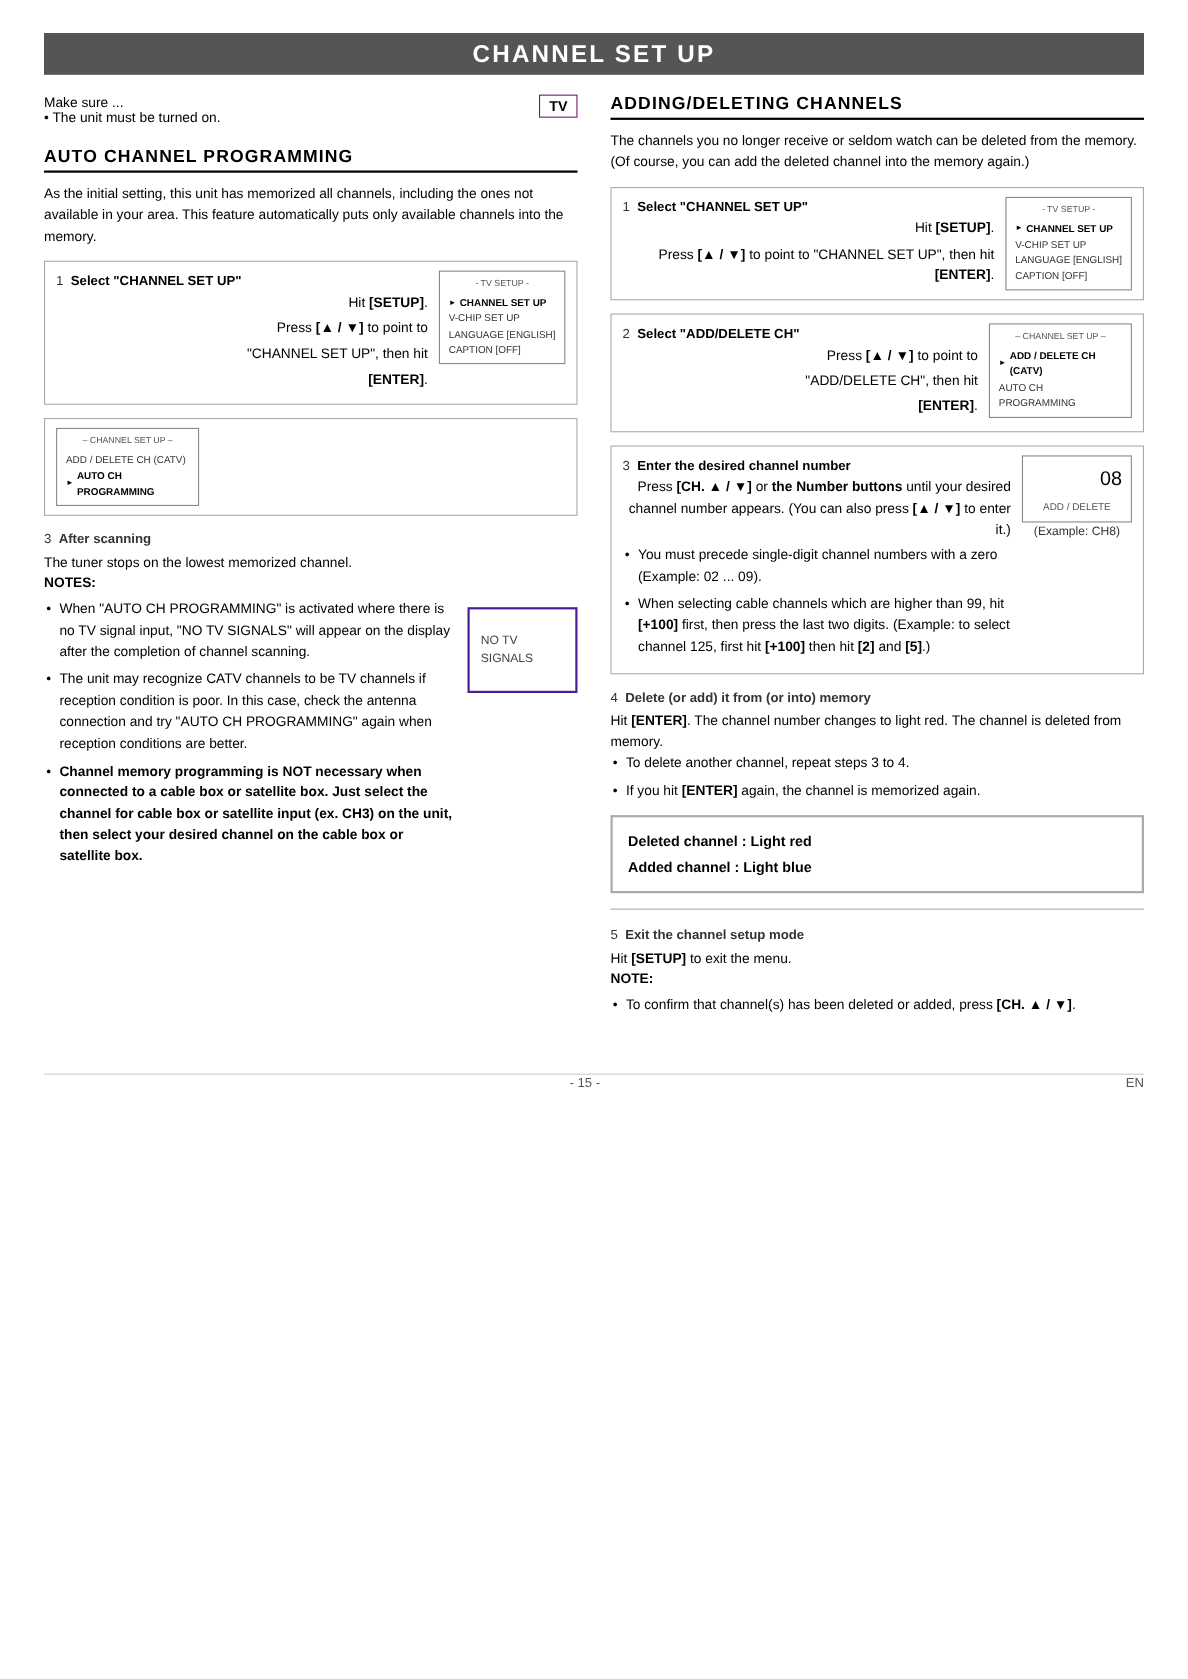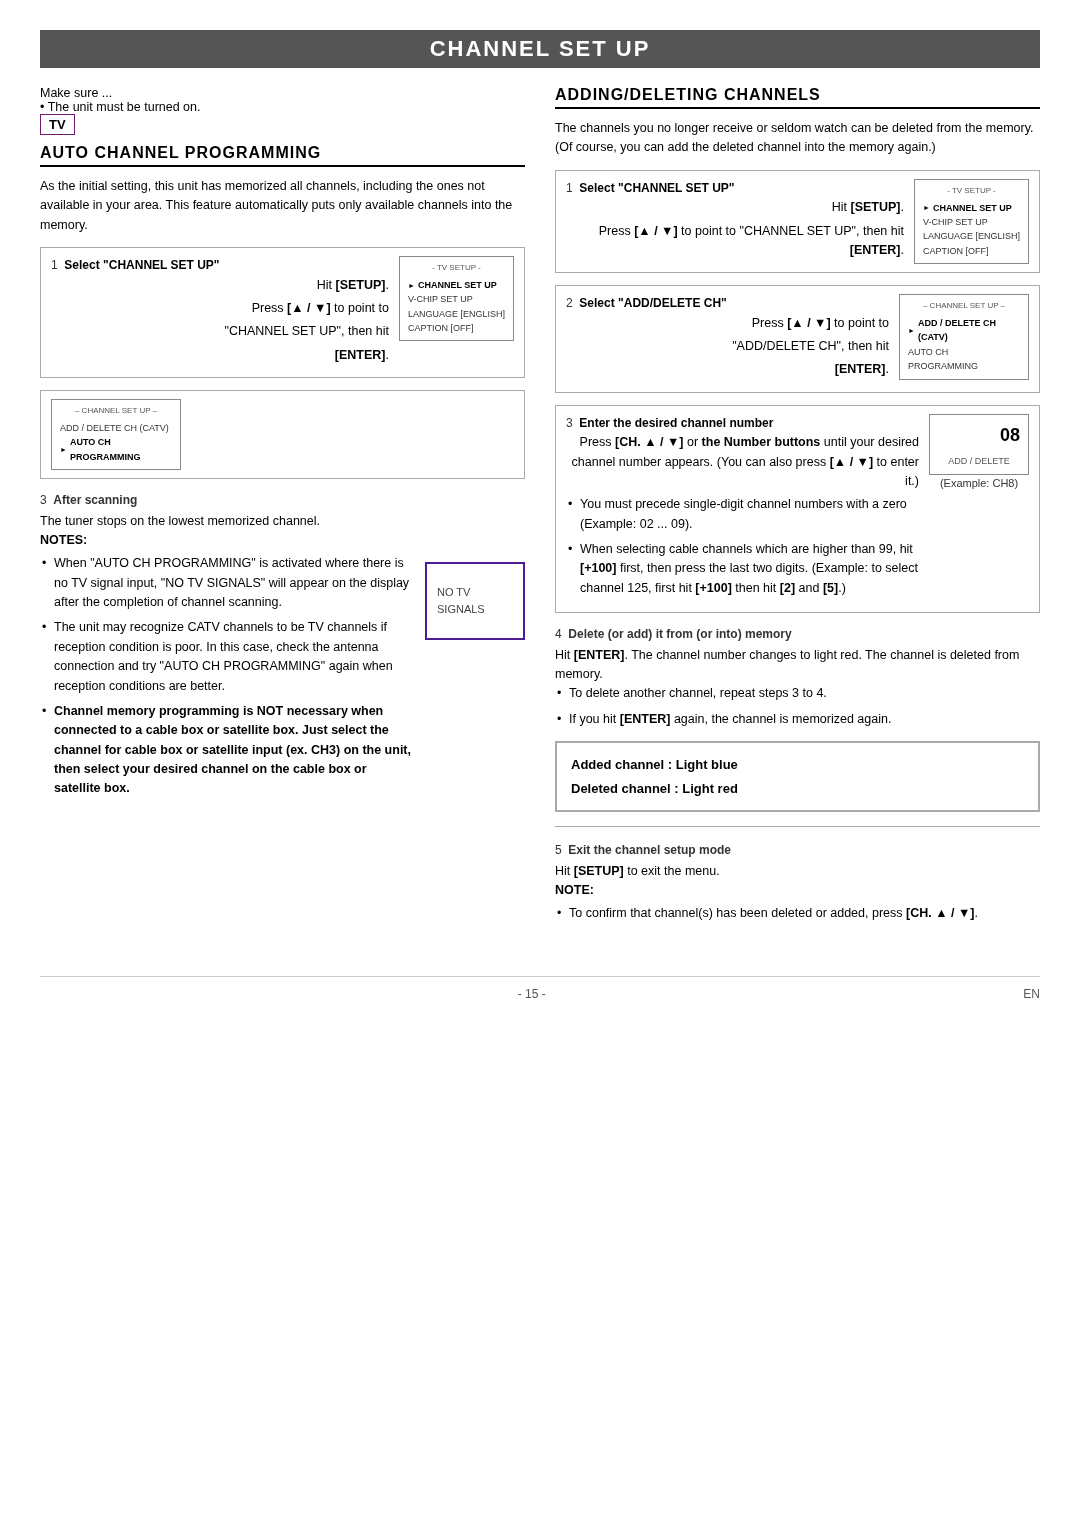--- a/index.html
+++ b/index.html
@@ -116,21 +116,21 @@
       min-width: 100px;
       max-width: 115px;
       padding: 6px 8px;
       font-size: 10px;
       line-height: 1.6;
       flex-shrink: 0;
       text-align: center;
     }
     .screen-box .screen-num {
       font-size: 18px;
-      font-weight: bold;
+      font-weight: normal;
       text-align: right;
       margin-bottom: 4px;
     }
     .screen-box .screen-label {
       font-size: 9px;
       color: #555;
       text-align: center;
     }
 
     
@@ -180,22 +180,21 @@
       font-size: 13px;
       font-weight: bold;
       line-height: 1.8;
     }
 
     
     .make-sure-row {
       display: flex;
       justify-content: space-between;
       align-items: flex-start;
-      margin-bottom: 9px;
-      flex-direction: column;
+      margin-bottom: 20px;
     }
     .make-sure-content {
       font-size: 12.5px;
     }
     .tv-badge {
       border: 1px solid #701a75;
       padding: 2px 8px;
       font-size: 13px;
       font-weight: bold;
     }
@@ -222,21 +221,20 @@
 
     
     .page-footer {
       display: flex;
       justify-content: space-between;
       align-items: center;
       margin-top: 40px;
       font-size: 12px;
       color: #555;
       border-top: 1px solid #ccc;
-      padding-top: 10px;
     }
 
     .step-box-wrapper {
       display: flex;
       gap: 10px;
       align-items: flex-start;
       border: 1px solid #aaa;
       padding: 8px 10px;
       margin-bottom: 12px;
     }
@@ -369,22 +367,22 @@
       <div class="step-standalone">
         <span class="step-num-label">4&nbsp;&nbsp;<b>Delete (or add) it from (or into) memory</b></span>
         <p>Hit <b>[ENTER]</b>. The channel number changes to light red. The channel is deleted from memory.</p>
         <ul class="bullet-list">
           <li>To delete another channel, repeat steps 3 to 4.</li>
           <li>If you hit <b>[ENTER]</b> again, the channel is memorized again.</li>
         </ul>
       </div>
 
       <div class="channel-legend-box">
+        <div>Deleted channel : Light red</div>
         <div>Added channel  : Light blue</div>
-        <div>Deleted channel : Light red</div>
       </div>
 
       <hr class="divider">
 
       <div class="step-standalone">
         <span class="step-num-label">5&nbsp;&nbsp;<b>Exit the channel setup mode</b></span>
         <p>Hit <b>[SETUP]</b> to exit the menu.</p>
         <div class="notes-section">
           <div class="notes-title">NOTE:</div>
           <ul class="bullet-list">

